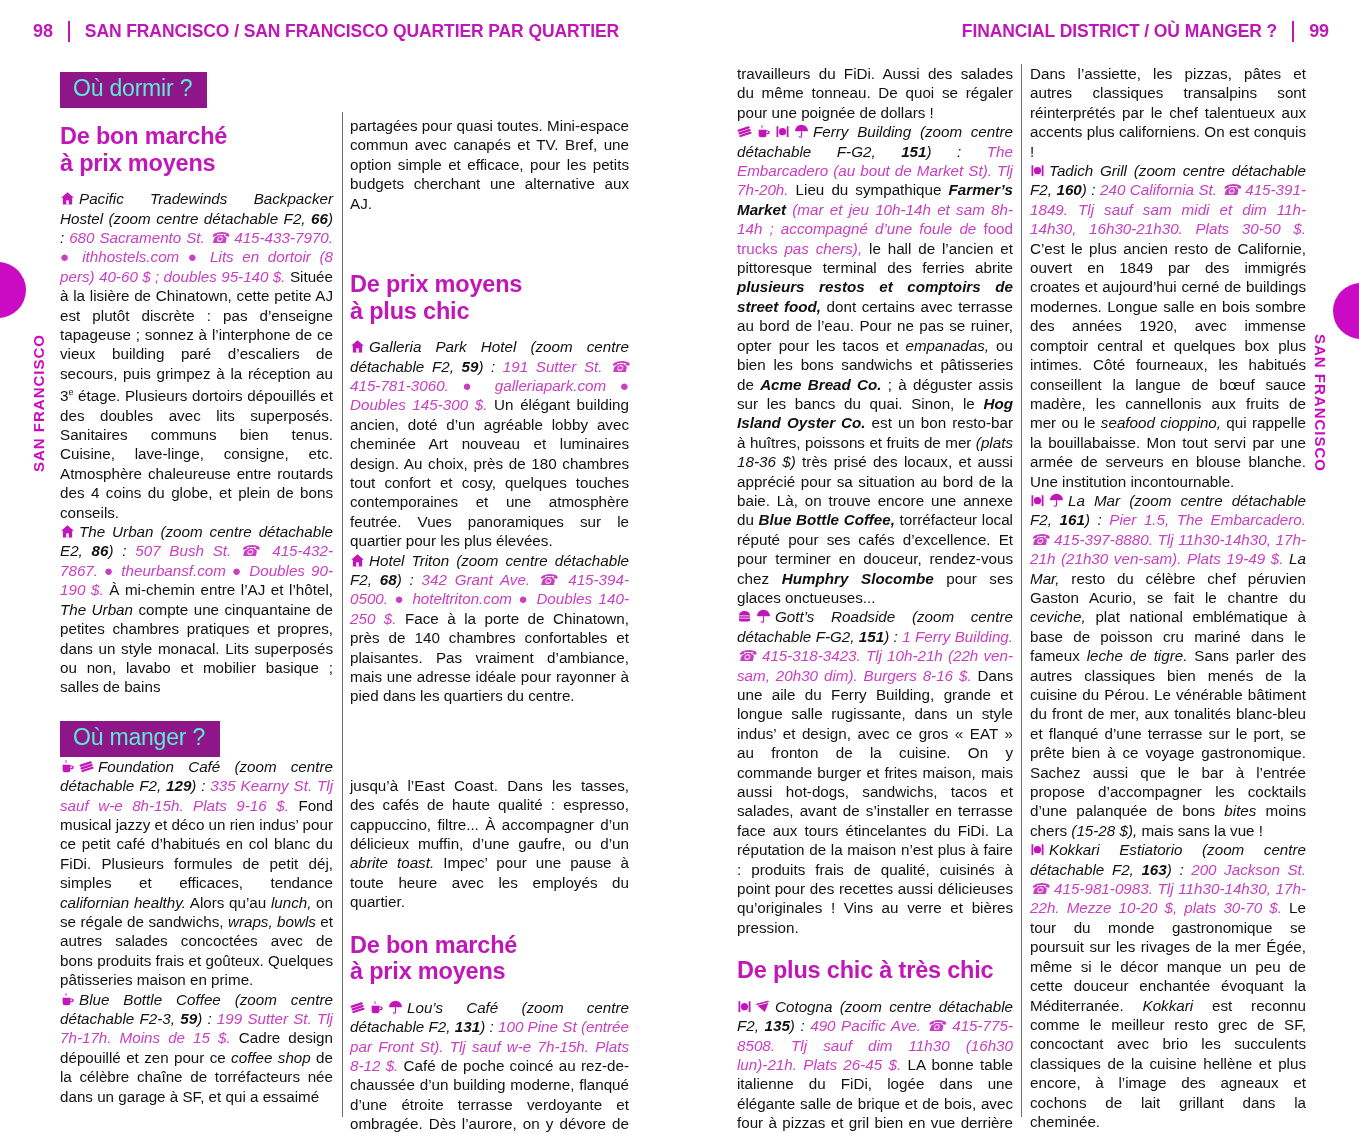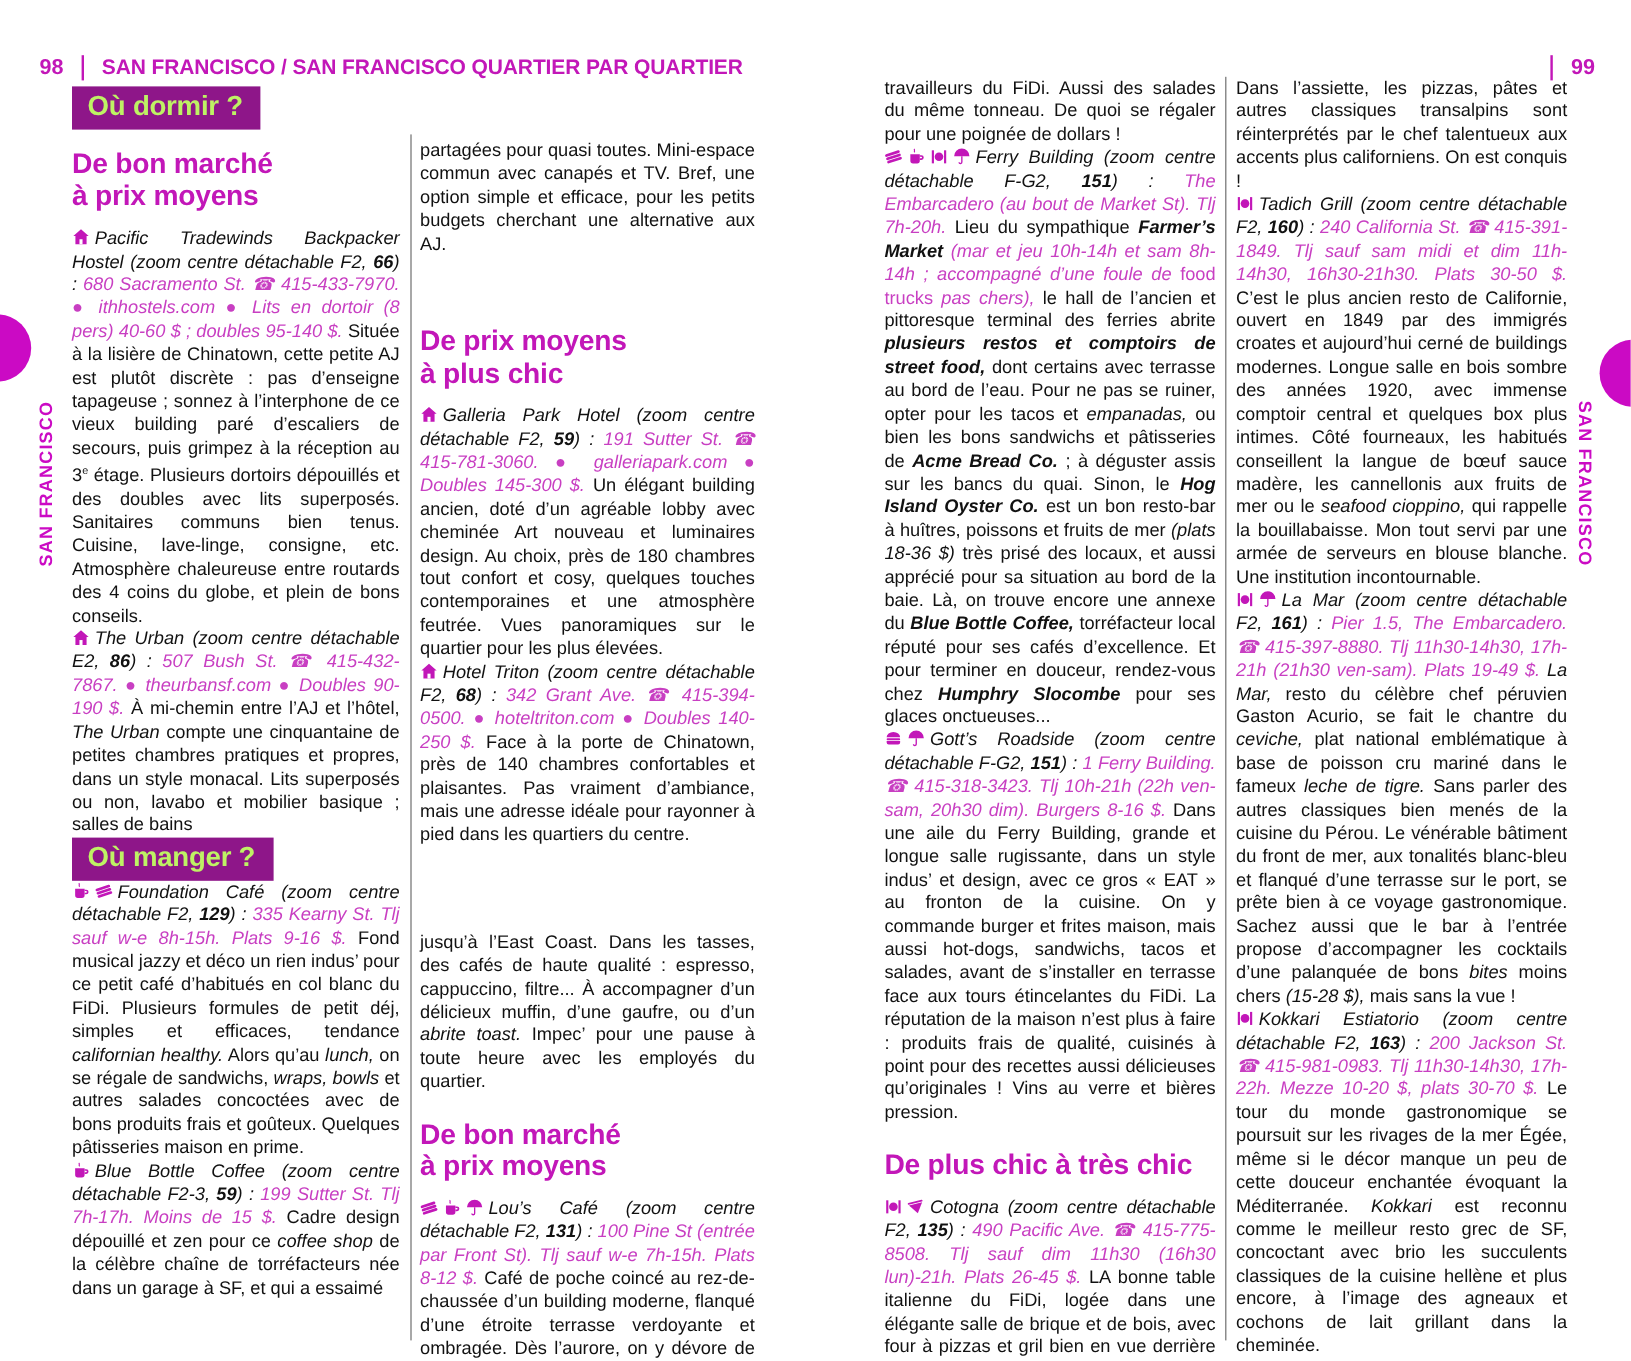--- a/index.html
+++ b/index.html
@@ -5,21 +5,21 @@
   :root{
     --accent:#c217b8;
     --banner-bg:#8e1689;
     --practical:#c83fc2;
     --tab:#cb0ac4;
   }
   html,body{margin:0;padding:0;background:#fff;}
   .page{position:relative;width:1359px;height:1134px;background:#fff;overflow:hidden;
         font-family:"Liberation Sans",sans-serif;color:#111;}
   
-  .hdr{position:absolute;top:46px;display:flex;align-items:flex-start;gap:15px;
+  .hdr{position:absolute;top:21px;display:flex;align-items:flex-start;gap:15px;
        font-weight:700;font-size:17.5px;color:var(--accent);letter-spacing:-0.1px;white-space:nowrap;}
   .hdr-left{left:33px;}
   .hdr-right{right:30px;}
   .hdr-bar{display:inline-block;width:2px;height:21px;background:var(--accent);}
   .hdr .num{font-size:18px;}
   
   .edge-tab{position:absolute;width:32px;height:56px;background:var(--tab);}
   .edge-tab.left{left:-6px;top:262px;border-radius:0 28px 28px 0;}
   .edge-tab.right{right:-6px;top:283px;border-radius:28px 0 0 28px;}
   .edge-label{position:absolute;font-weight:700;font-size:15px;color:var(--tab);
@@ -30,23 +30,23 @@
   .vrule{position:absolute;width:1px;background:#6f6f6f;}
   .vrule.r1{left:342px;top:112px;height:1005px;}
   .vrule.r2{left:1021px;top:64px;height:1053px;}
   
   .col{position:absolute;}
   #col1{left:60px;top:72px;width:273px;}
   #col2{left:350px;top:116px;width:279px;}
   #col3{left:737px;top:64px;width:276px;}
   #col4{left:1030px;top:64px;width:276px;}
   
-  .banner{display:inline-block;background:var(--banner-bg);color:#bef264;font-weight:700;
+  .banner{display:inline-block;background:var(--banner-bg);color:#5eead4;font-weight:400;
           font-size:23px;padding:3px 15px 6px 13px;letter-spacing:-0.2px;}
-  .banner.second{}
+  .banner.second{margin-top:24px;}
   .subhead{font-size:23.5px;font-weight:700;color:var(--accent);white-space:pre-line;
            line-height:1.13;margin:15px 0 13px;letter-spacing:-0.2px;}
   .para{font-size:15.2px;line-height:19.4px;text-align:justify;margin:0;}
   .gap{height:70px;}
   .mt38{margin-top:58px;}
   .mt20{margin-top:20px;}
   
   .r-name{font-weight:400;font-style:italic;}
   .r-zoom{font-style:italic;}
   .r-znum{font-style:italic;font-weight:700;}
@@ -62,20 +62,21 @@
 <body>
 
 <div class="page">
 
   <div class="hdr hdr-left">
     <span class="num">98</span>
     <span class="hdr-bar"></span>
     <span>SAN FRANCISCO / SAN FRANCISCO QUARTIER PAR QUARTIER</span>
   </div>
   <div class="hdr hdr-right">
+    <span>FINANCIAL DISTRICT / OÙ MANGER ?</span>
     <span class="hdr-bar"></span>
     <span class="num">99</span>
   </div>
 
   <div class="edge-tab left"></div>
   <div class="edge-label left">SAN FRANCISCO</div>
   <div class="edge-tab right"></div>
   <div class="edge-label right">SAN FRANCISCO</div>
 
   <div class="vrule r1"></div>

